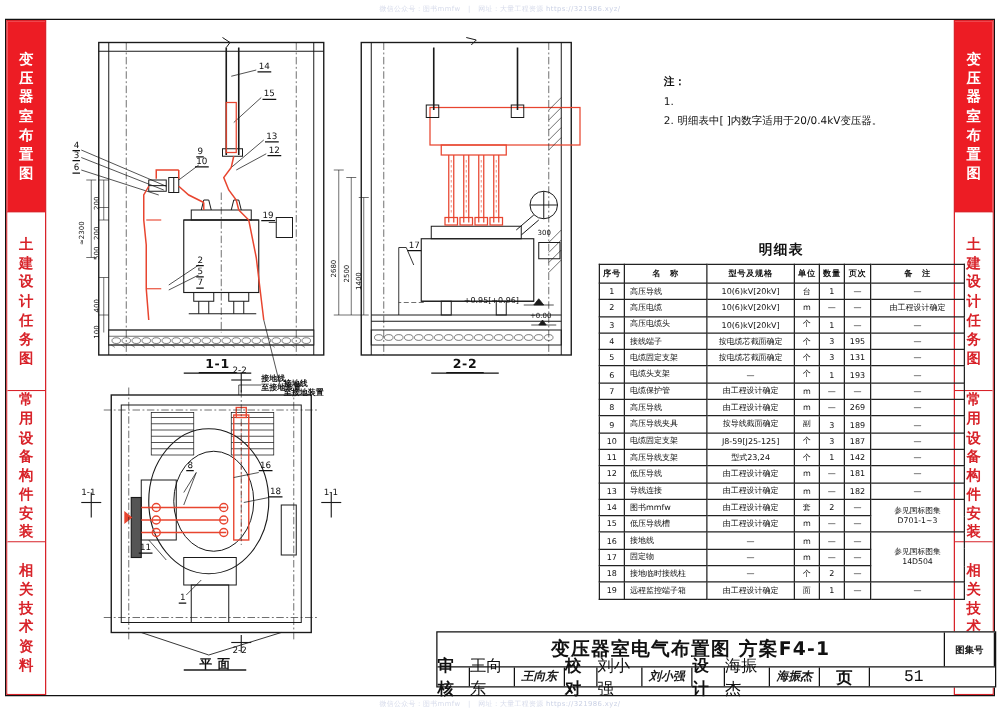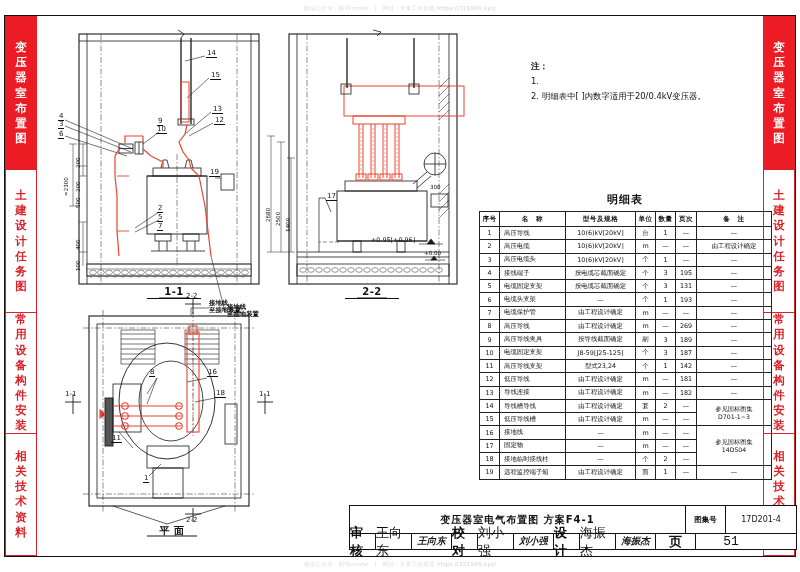--- a/index.html
+++ b/index.html
@@ -99,21 +99,21 @@
   .titleblock {
     position: absolute; left: 310px; bottom: 6px; width: 448px;
     border: 1.2px solid #111;
     font-size: 8px; color:#111; background:#fff;
   }
   .tb-row { display: flex; }
   .tb-row.main { height: 28px; border-bottom: 1.1px solid #111; }
   .tb-row.sign { height: 15px; }
   .tb-name {
     flex: 1 1 auto; display: flex; align-items: center; justify-content: center;
-    font-size: 10px; font-weight: bold; letter-spacing: 1px;
+    font-size: 15px; font-weight: bold; letter-spacing: 1px;
     border-right: 1.1px solid #111;
   }
   .tb-lbl {
     flex: 0 0 40px; display:flex; align-items:center; justify-content:center;
     font-size: 7.5px; border-right: 1.1px solid #111; font-weight:bold;
   }
   .tb-val {
     flex: 0 0 70px; display:flex; align-items:center; justify-content:center;
     font-size: 8px;
   }
@@ -783,21 +783,21 @@
                 <td>13</td>
                 <td class="nm">导线连接</td>
                 <td>由工程设计确定</td>
                 <td>m</td>
                 <td>—</td>
                 <td>182</td>
                 <td>—</td>
               </tr>
               <tr>
                 <td>14</td>
-                <td class="nm">导线槽导线</td>
+                <td class="nm">图书mmfw</td>
                 <td>由工程设计确定</td>
                 <td>套</td>
                 <td>2</td>
                 <td>—</td>
                 <td class="rm2" rowspan="2">
                   <div>参见国标图集</div>
                   <div>D701-1~3</div>
                 </td>
               </tr>
               <tr>
@@ -846,21 +846,20 @@
                 <td>—</td>
               </tr>
             </tbody>
         </table>
       </div>
 
       <div class="titleblock">
         <div class="tb-row main">
           <div class="tb-name">变压器室电气布置图  方案F4-1</div>
           <div class="tb-lbl">图集号</div>
-          <div class="tb-val">17D201-4</div>
         </div>
         <div class="tb-row sign">
           <div class="sc k">审核</div>
           <div class="sc v">王向东</div>
           <div class="sc sg">王向东</div>
           <div class="sc k">校对</div>
           <div class="sc v">刘小强</div>
           <div class="sc sg">刘小强</div>
           <div class="sc k">设计</div>
           <div class="sc v">海振杰</div>

